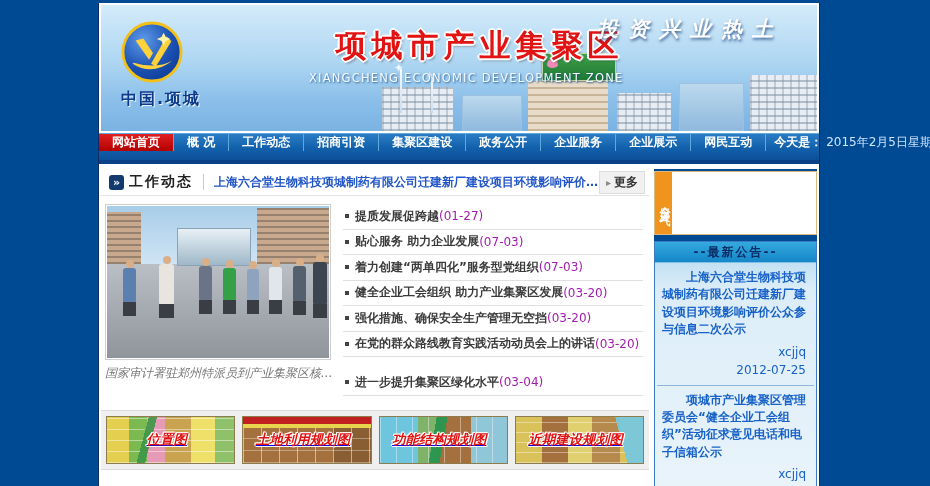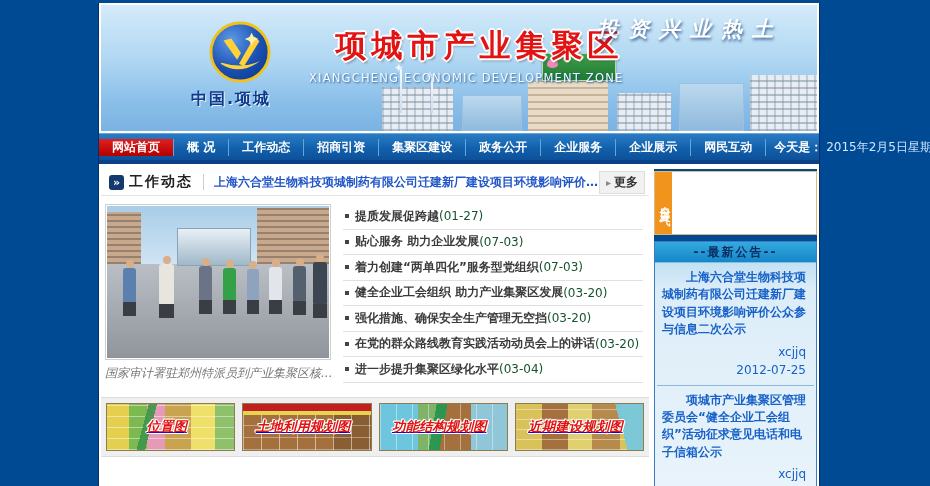--- a/index.html
+++ b/index.html
@@ -20,30 +20,30 @@
     repeating-linear-gradient(90deg, rgba(120,140,160,.35) 0 2px, transparent 2px 8px),
     #e7edf2;}
   .bld.tan{background:
     repeating-linear-gradient(0deg, rgba(150,120,80,.4) 0 2px, transparent 2px 7px),
     #e8dcc8;}
   .bld.glass{background:linear-gradient(180deg,#bcd9ee,#8fb9dd);border:1px solid #9cc0dd;}
   .pole{position:absolute;bottom:18px;width:2px;background:linear-gradient(180deg,#f8fbff,#c9dced);}
   .pole::before{content:"✦";position:absolute;top:-8px;left:-6px;color:#eef6ff;font-size:12px;}
   .billboard{position:absolute;background:linear-gradient(180deg,#3f9e4a,#1e7a33);border:1px solid #bcd8a8;box-shadow:0 1px 2px rgba(0,40,80,.4);}
   .billboard i{position:absolute;left:4px;top:5px;width:11px;height:9px;border-radius:50% 50% 50% 50%/60% 60% 40% 40%;background:#f08ab8;}
-  .logo-wrap{position:absolute;left:20px;top:16px;width:150px;text-align:right;}
+  .logo-wrap{position:absolute;left:20px;top:16px;width:150px;text-align:left;}
   .logo-caption{margin-top:3px;font-weight:bold;font-size:16px;color:#0e3a8c;letter-spacing:2px;text-shadow:1px 1px 0 #eaf4fc;}
   .titles{position:absolute;left:208px;top:20px;text-align:right;}
   .title-cn{font-size:31px;font-weight:bold;color:#e21313;letter-spacing:5px;
     text-shadow:-2px 0 #fff,2px 0 #fff,0 -2px #fff,0 2px #fff,-1px -1px #fff,1px 1px #fff,1px -1px #fff,-1px 1px #fff,2px 3px 2px rgba(60,60,60,.35);}
   .title-en{margin-top:4px;font-size:11.5px;color:#f4faff;letter-spacing:1.2px;text-shadow:1px 1px 2px rgba(25,75,135,.85);}
   .slogan{position:absolute;right:34px;top:10px;font-size:21px;font-weight:bold;font-style:italic;color:#fff;letter-spacing:10px;text-shadow:1px 2px 3px rgba(20,60,120,.75);}
 
   
-  .nav{display:flex;align-items:center;height:26px;background:linear-gradient(180deg,#2a7cc4 0%,#1260ac 55%,#0d5099 100%);border-top:1px solid #5fa7dd;}
+  .nav{display:flex;align-items:flex-start;height:26px;background:linear-gradient(180deg,#2a7cc4 0%,#1260ac 55%,#0d5099 100%);border-top:1px solid #5fa7dd;}
   .nav a{display:flex;align-items:center;padding:0 13px;color:#fff;font-weight:bold;text-decoration:none;border-right:1px solid #5fa7dd;white-space:nowrap;}
   .nav a.active{background:linear-gradient(180deg,#e02020,#b30000);}
   .nav .today{margin-left:auto;display:flex;align-items:center;padding:0 8px;color:#fff;font-weight:bold;white-space:nowrap;}
   .nav .today b{font-weight:bold;color:#fff;}
   .nav .today span{font-weight:normal;color:#cfe6ff;margin-left:4px;}
   .nav-underline{height:4px;background:#0a4187;}
 
   
   .content{display:flex;gap:5px;padding:5px 2px 0 2px;background:#fff;}
   .main-left{width:548px;}
@@ -67,21 +67,21 @@
   .photo .pglass{position:absolute;background:linear-gradient(180deg,#e8f0f6,#9fb8c8);border:1px solid #8aa4b5;}
   .person{position:absolute;border-radius:3px 3px 1px 1px;}
   .person::before{content:"";position:absolute;top:-8px;left:50%;margin-left:-4px;width:8px;height:8px;border-radius:50%;background:#d9af88;}
   .person::after{content:"";position:absolute;left:0;right:0;bottom:-14px;height:14px;background:#3a3d44;}
   .photo-caption{margin-top:5px;color:#777;font-size:12px;white-space:nowrap;overflow:hidden;}
   
   .news-list{flex:1;padding-right:2px;}
   .news-item{display:flex;align-items:center;height:24.5px;border-bottom:1px solid #e0e0e0;white-space:nowrap;overflow:hidden;}
   .news-item .blt{width:4px;height:4px;background:#444;margin:0 6px 0 2px;flex:none;}
   .news-item a{color:#3a3a3a;font-weight:bold;text-decoration:none;}
-  .news-item .dt{color:#14532d;font-weight:normal;}
+  .news-item .dt{color:#a21caf;font-weight:normal;}
 
   
   .maps{display:flex;gap:7px;margin-top:12px;padding:5px;background:#efefef;border-top:1px solid #dcdcdc;border-bottom:1px solid #dcdcdc;}
   .map-thumb{position:relative;flex:1;height:46px;border:1px solid #8d7d4d;overflow:hidden;display:flex;align-items:center;justify-content:center;}
   .map-label{position:relative;z-index:2;margin-right:8px;font-size:13.5px;font-weight:bold;font-style:italic;color:#e01212;
     text-shadow:-1px 0 #fff,1px 0 #fff,0 -1px #fff,0 1px #fff,1px 1px #fff,-1px -1px #fff;}
   .m1{background:
     linear-gradient(105deg,transparent 30%,rgba(60,150,70,.9) 30%,rgba(60,150,70,.9) 36%,transparent 36%),
     repeating-linear-gradient(0deg,rgba(255,255,255,.45) 0 1px,transparent 1px 11px),
     repeating-linear-gradient(90deg,#e4cf4e 0 22px,#7cb950 22px 40px,#e59ab6 40px 58px,#c9a34f 58px 84px,#efe06a 84px 108px,#8fc06a 108px 132px);}
@@ -232,21 +232,21 @@
           <div class="news-item">
               <span class="blt"></span>
               <a href="#">强化措施、确保安全生产管理无空挡</a>
               <span class="dt">(03-20)</span>
             </div>
           <div class="news-item">
               <span class="blt"></span>
               <a href="#">在党的群众路线教育实践活动动员会上的讲话</a>
               <span class="dt">(03-20)</span>
             </div>
-          <div class="news-item" style="border-bottom:1px solid #e0e0e0;">
+          <div class="news-item" style="border-bottom:1px solid #e0e0e0;margin-top:13px;">
               <span class="blt"></span>
               <a href="#">进一步提升集聚区绿化水平</a>
               <span class="dt">(03-04)</span>
             </div>
         </div>
       </div>
 
       <div class="maps">
         <a href="#" class="map-thumb m1">
             <span class="map-label">位置图</span>

